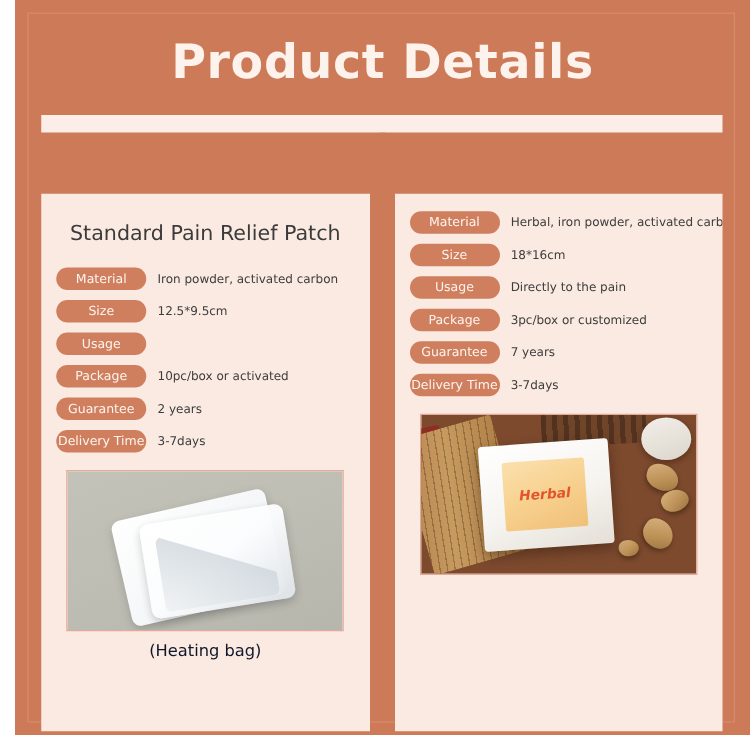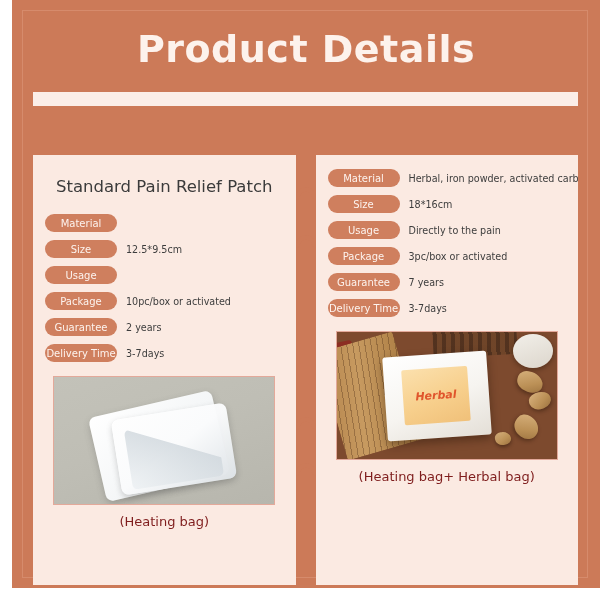--- a/index.html
+++ b/index.html
@@ -248,21 +248,21 @@
     position: absolute;
     left: 96px; top: -2px;
     width: 84px; height: 26px;
     background: repeating-linear-gradient(90deg, #4b2e1c 0 4px, #6d4428 4px 9px);
     transform: rotate(-3deg);
     opacity: 0.85;
   }
 
   .photo-caption {
     margin-top: 9px;
-    color: #7f1d1d;
+    color: #0f172a;
     font-size: 13px;
     text-align: left;
     white-space: nowrap;
     font-family: "DejaVu Sans", sans-serif;
   }
 
   
   .binding {
     position: absolute;
     left: 296px; top: 106px;
@@ -285,20 +285,21 @@
   <div class="cream-strip"></div>
 
   <div class="panels">
 
     <div class="panel">
       <h2 class="panel-title">Standard Pain Relief Patch</h2>
 
       <div class="spec-list">
         <div class="spec-row">
           <span class="spec-pill">Material</span>
+          <span class="spec-value">Iron powder, activated carbon</span>
         </div>
         <div class="spec-row">
           <span class="spec-pill">Size</span>
           <span class="spec-value">12.5*9.5cm</span>
         </div>
         <div class="spec-row">
           <span class="spec-pill">Usage</span>
         </div>
         <div class="spec-row">
           <span class="spec-pill">Package</span>
@@ -335,21 +336,21 @@
         <div class="spec-row">
           <span class="spec-pill">Size</span>
           <span class="spec-value">18*16cm</span>
         </div>
         <div class="spec-row">
           <span class="spec-pill">Usage</span>
           <span class="spec-value">Directly to the pain</span>
         </div>
         <div class="spec-row">
           <span class="spec-pill">Package</span>
-          <span class="spec-value">3pc/box or activated</span>
+          <span class="spec-value">3pc/box or customized</span>
         </div>
         <div class="spec-row">
           <span class="spec-pill">Guarantee</span>
           <span class="spec-value">7 years</span>
         </div>
         <div class="spec-row">
           <span class="spec-pill">Delivery Time</span>
           <span class="spec-value">3-7days</span>
         </div>
       </div>
@@ -365,21 +366,20 @@
           <div class="ginger g3"></div>
           <div class="ginger g4"></div>
           <div class="sachet">
             <div class="sachet-inner">
               <span class="sachet-label">Herbal</span>
             </div>
           </div>
         </div>
       </div>
 
-      <div class="photo-caption">(Heating bag+ Herbal bag)</div>
     </div>
   </div>
 
   <svg class="binding" viewBox="0 0 20 440">
     <line x1="10" y1="0" x2="10" y2="440" stroke="#cc7a58" stroke-width="5"></line>
     <g stroke="#cc7a58" stroke-width="4" fill="none" stroke-linecap="round">
       <path d="M1 92 q3 -9 9 -9 q6 0 9 9"></path>
       <path d="M1 140 q3 -9 9 -9 q6 0 9 9"></path>
       <path d="M1 322 q3 -9 9 -9 q6 0 9 9"></path>
       <path d="M1 368 q3 -9 9 -9 q6 0 9 9"></path>

